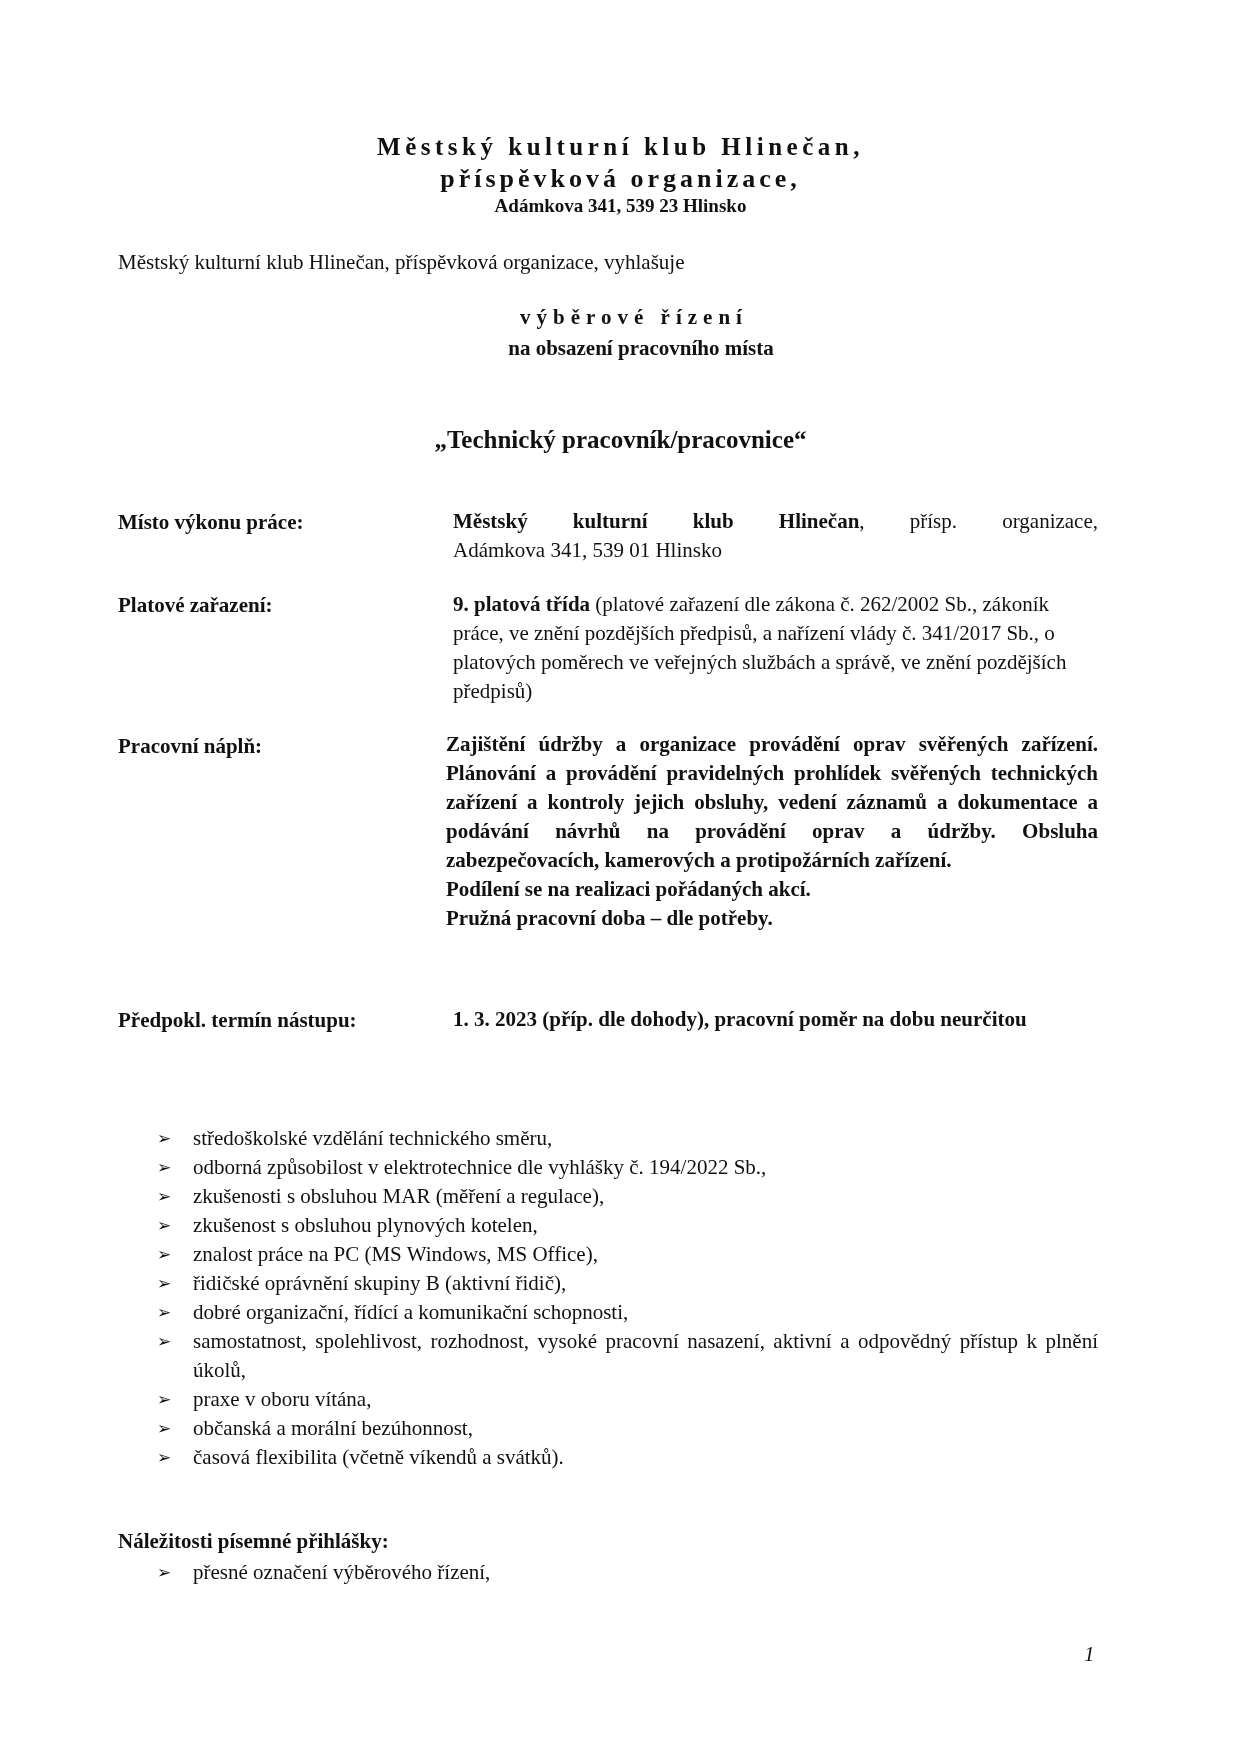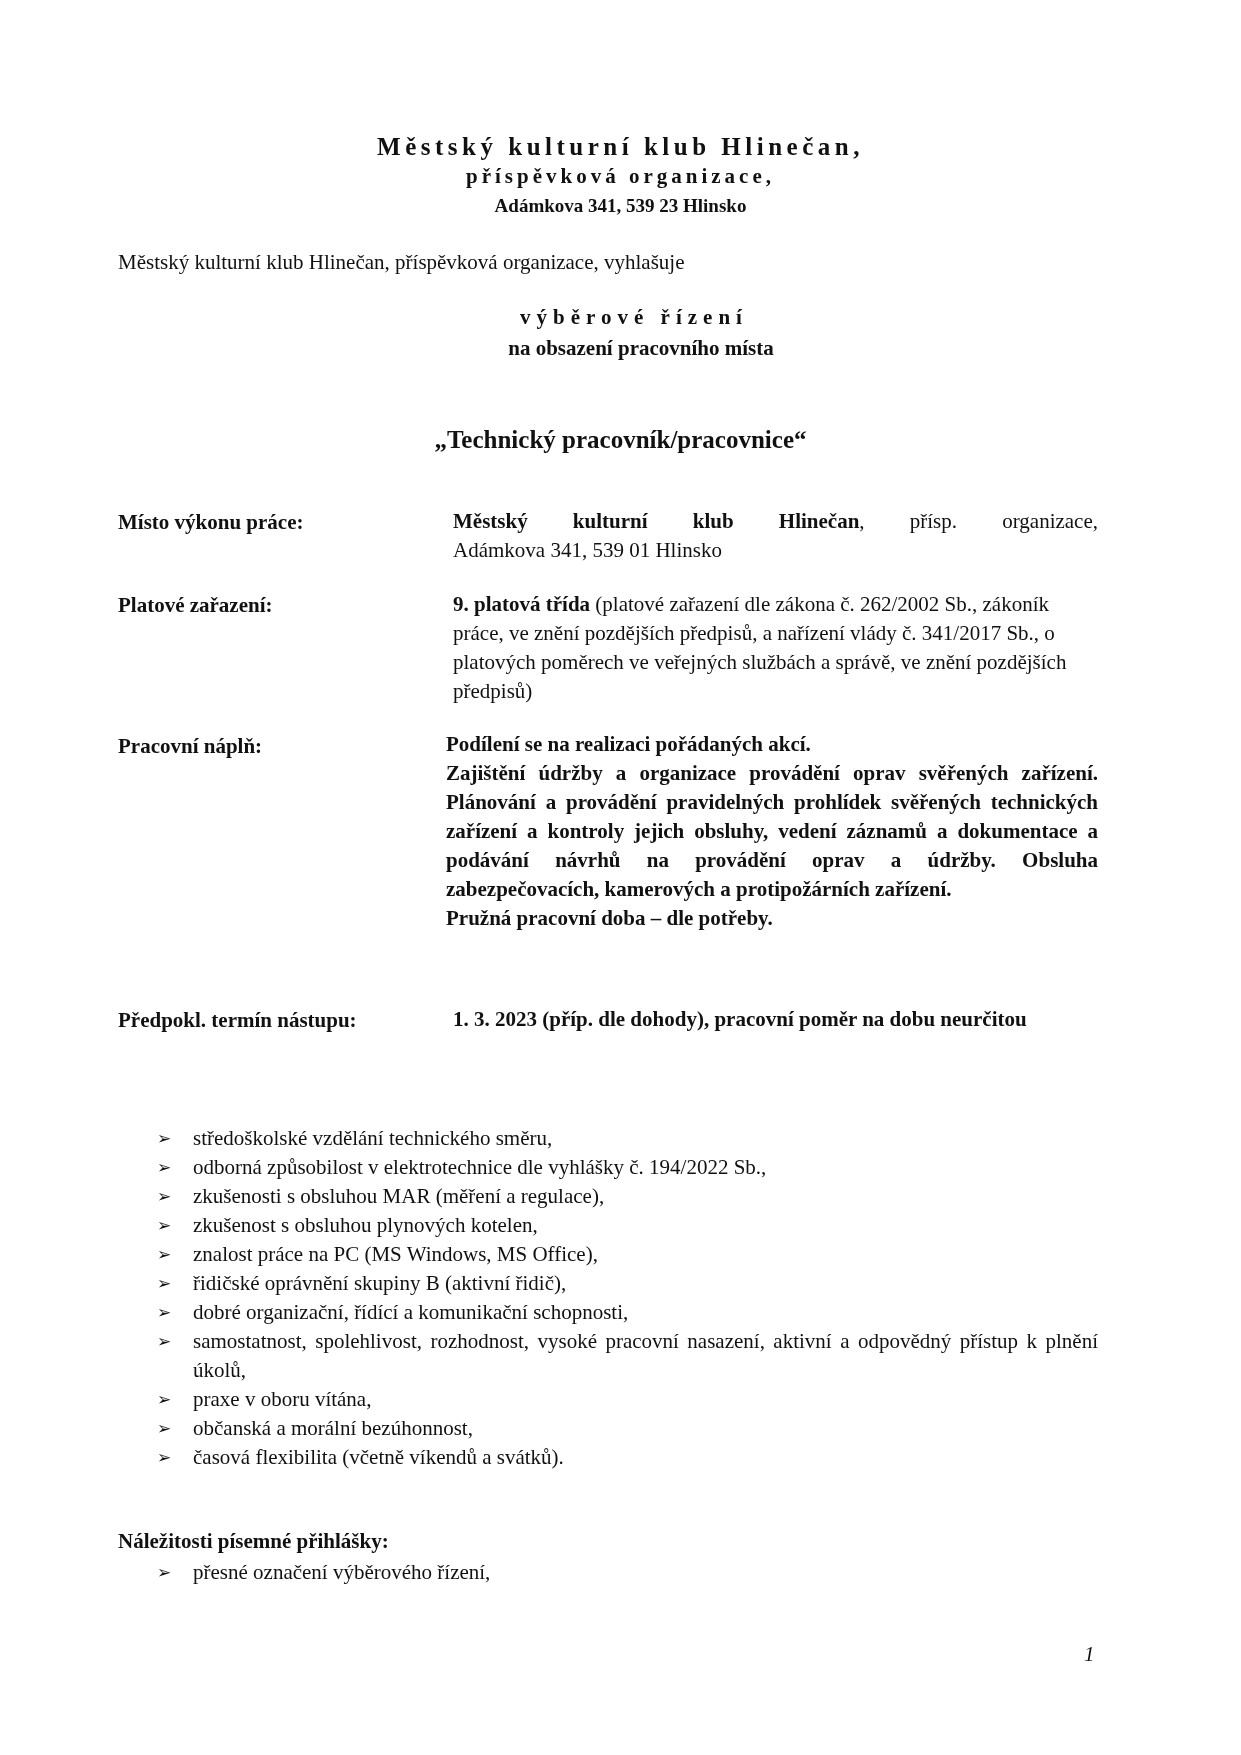--- a/index.html
+++ b/index.html
@@ -1,21 +1,21 @@
 <!DOCTYPE html>
 <html><head>
 <meta charset="utf-8">
 <style>
   html, body { margin:0; padding:0; background:#ffffff; }
   body { width:1241px; height:1755px; position:relative; overflow:hidden;
          font-family:"Liberation Serif", serif; color:#111; font-size:21px; }
   .page { position:absolute; left:0; top:0; width:1241px; height:1379px; }
   .center { position:absolute; left:0; width:1241px; text-align:center; }
   .h1 { top:133px; font-size:25px; font-weight:bold; letter-spacing:4.5px; }
-  .h2 { top:164px; font-size:21px; font-weight:bold; letter-spacing:4px; }
+  .h2 { top:164px; font-size:26px; font-weight:bold; letter-spacing:4px; }
   .h3 { top:195px; font-size:19px; font-weight:bold; }
   .intro { position:absolute; left:118px; top:250px; font-size:21px; }
   .t1 { top:305px; font-size:21px; font-weight:bold; letter-spacing:6px; padding-left:61px; width:1146px; }
   .t2 { top:336px; font-size:21px; font-weight:bold; padding-left:68px; width:1146px; }
   .pos { top:426px; font-size:25px; font-weight:bold; }
   .lbl { position:absolute; left:118px; font-weight:bold; font-size:21px; }
   .val { position:absolute; left:453px; width:645px; line-height:29px; font-size:21px; }
   .just { text-align:justify; text-align-last:left; }
   .bold { font-weight:bold; }
   .sec { position:absolute; left:118px; font-weight:bold; font-size:21px; }
@@ -44,22 +44,22 @@
     <div>Adámkova 341, 539 01 Hlinsko</div>
   </div>
 
   <div class="lbl" style="top:593px">Platové zařazení:</div>
   <div class="val" style="top:590px; width:625px">
     <span class="bold">9. platová třída</span><span> (platové zařazení dle zákona č. 262/2002 Sb., zákoník práce, ve znění pozdějších předpisů, a nařízení vlády č. 341/2017 Sb., o platových poměrech ve veřejných službách a správě, ve znění pozdějších předpisů)</span>
   </div>
 
   <div class="lbl" style="top:734px">Pracovní náplň:</div>
   <div class="val bold just" style="top:730px; left:446px; width:652px">
+    <div>Zajištění údržby a organizace provádění oprav svěřených zařízení. Plánování a provádění pravidelných prohlídek svěřených technických zařízení a kontroly jejich obsluhy, vedení záznamů a dokumentace a podávání návrhů na provádění oprav a údržby. Obsluha zabezpečovacích, kamerových a protipožárních zařízení.</div>
     <div>Podílení se na realizaci pořádaných akcí.</div>
-    <div>Zajištění údržby a organizace provádění oprav svěřených zařízení. Plánování a provádění pravidelných prohlídek svěřených technických zařízení a kontroly jejich obsluhy, vedení záznamů a dokumentace a podávání návrhů na provádění oprav a údržby. Obsluha zabezpečovacích, kamerových a protipožárních zařízení.</div>
     <div>Pružná pracovní doba – dle potřeby.</div>
   </div>
 
   <div class="lbl" style="top:1008px">Předpokl. termín nástupu:</div>
   <div class="val bold just" style="top:1005px">
     <span>1. 3. 2023 (příp. dle dohody)</span><span>, pracovní poměr na dobu neurčitou</span>
   </div>
 
   <ul class="arrow" id="req-list" style="top:1124px">
       <li><span class="bul">➢</span><span>středoškolské vzdělání technického směru,</span></li>

